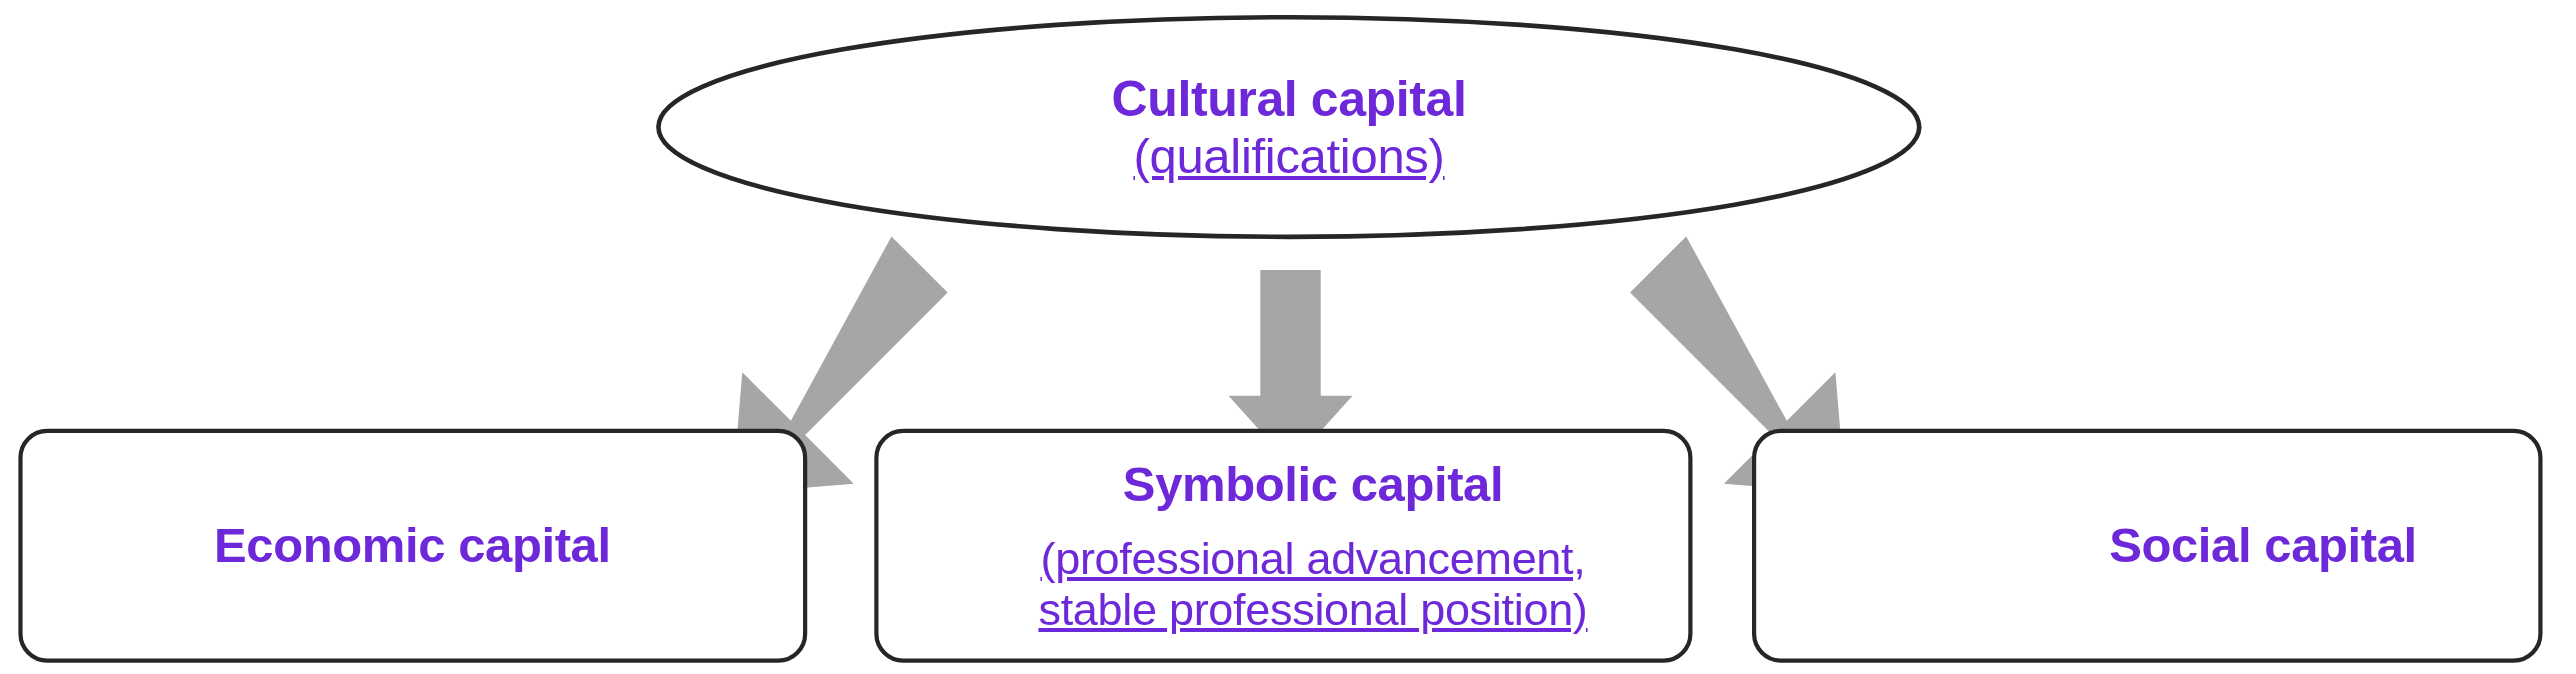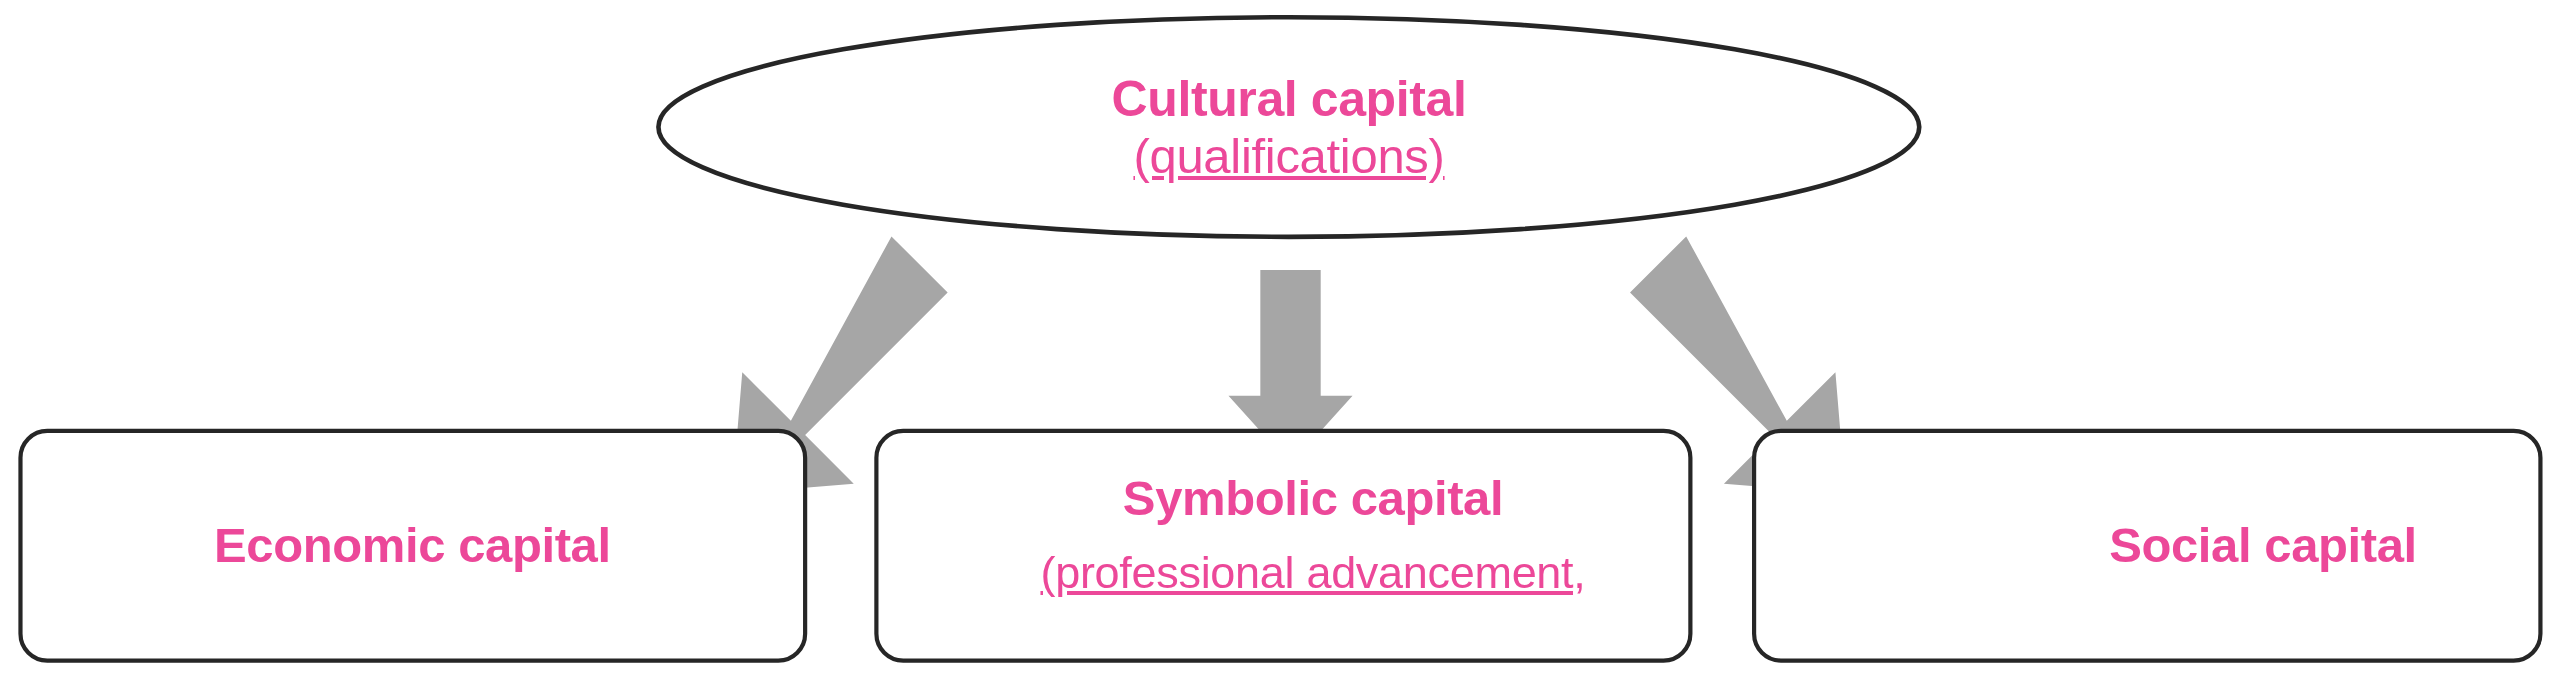--- a/index.html
+++ b/index.html
@@ -26,21 +26,21 @@
     height: 674px;
   }
   
   .node-text {
     position: absolute;
     display: flex;
     flex-direction: column;
     align-items: center;
     justify-content: center;
     text-align: center;
-    color: #ec4899;
+    color: #6d28d9;
     line-height: 1.16;
     pointer-events: none;
   }
   .node-title {
     font-weight: bold;
     font-size: 49px;
     letter-spacing: -0.4px;
     white-space: nowrap;
   }
   .node-sub {
@@ -67,21 +67,21 @@
 
   
   #box1-text {
     left: 18.4px;
     top: 429px;
     width: 788px;
     height: 233px;
   }
   #box2-text {
     left: 875px;
-    top: 418px;
+    top: 429px;
     width: 876px;
     height: 233px;
     gap: 20px;
   }
   #box3-text {
     left: 1791px;
     top: 429px;
     width: 944px;
     height: 233px;
   }
@@ -122,20 +122,21 @@
   </div>
 
   <div class="node-text" id="box1-text">
     <span class="node-title">Economic capital</span>
   </div>
 
   <div class="node-text" id="box2-text">
     <span class="node-title">Symbolic capital</span>
     <span class="node-sub">
       <span class="node-sub-line">(professional advancement,</span>
+      <span class="node-sub-line">stable professional position)</span>
     </span>
   </div>
 
   <div class="node-text" id="box3-text">
     <span class="node-title">Social capital</span>
   </div>
 
 </div>
 
 

